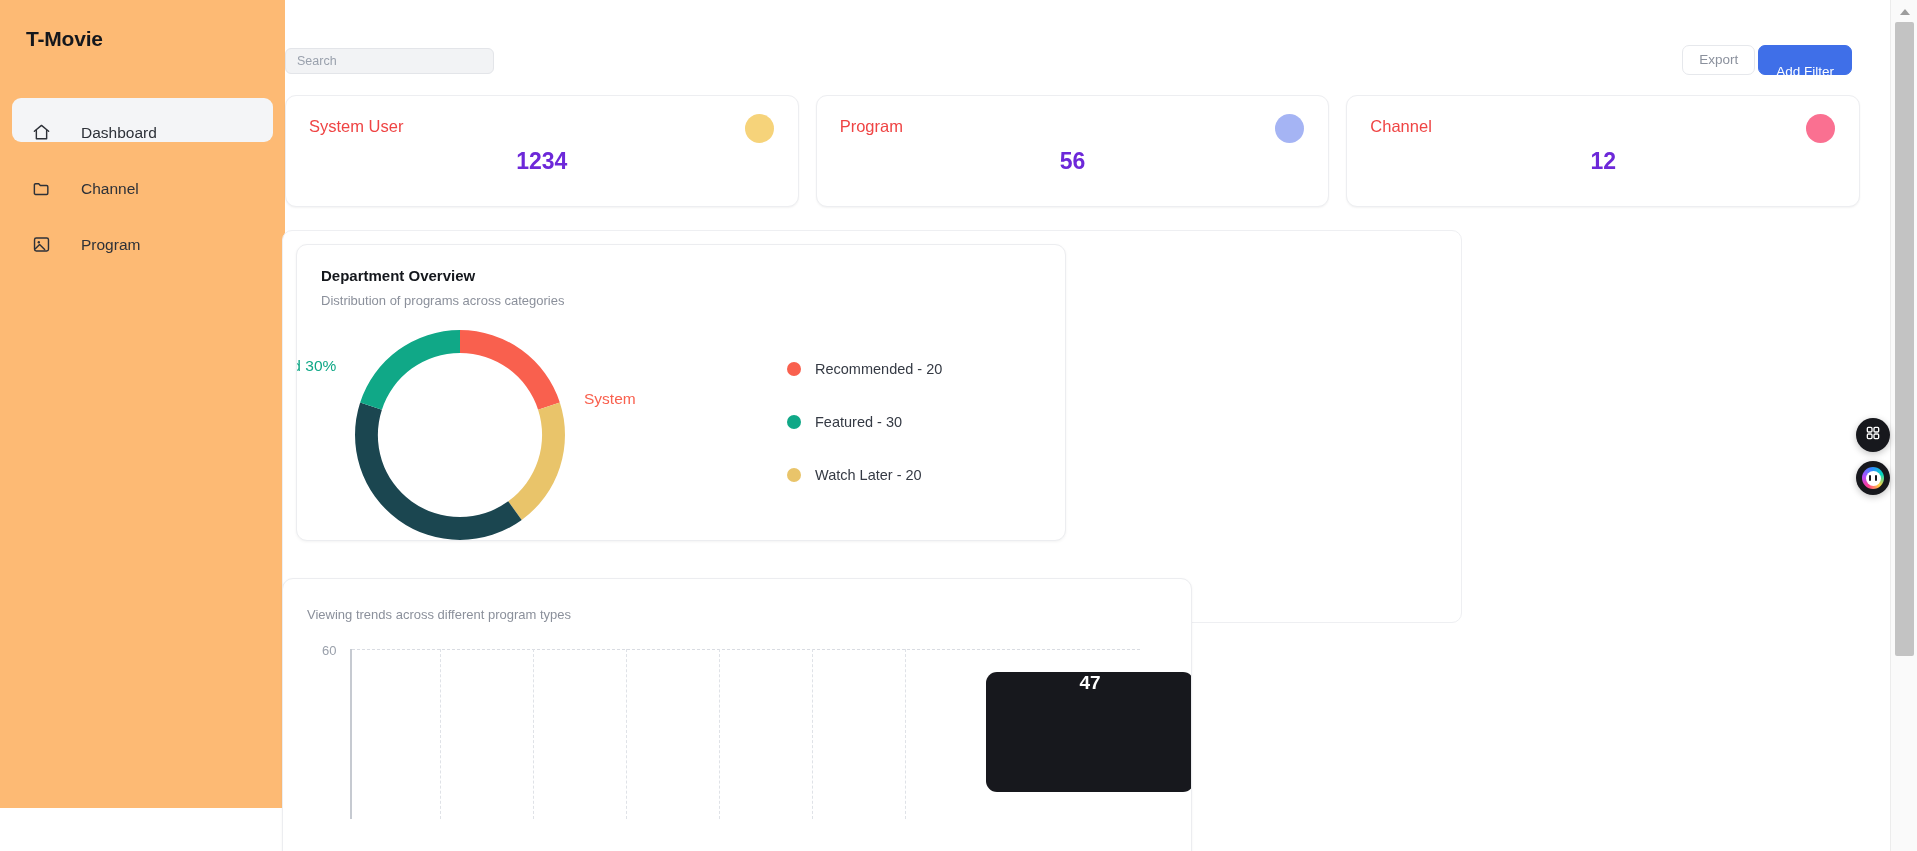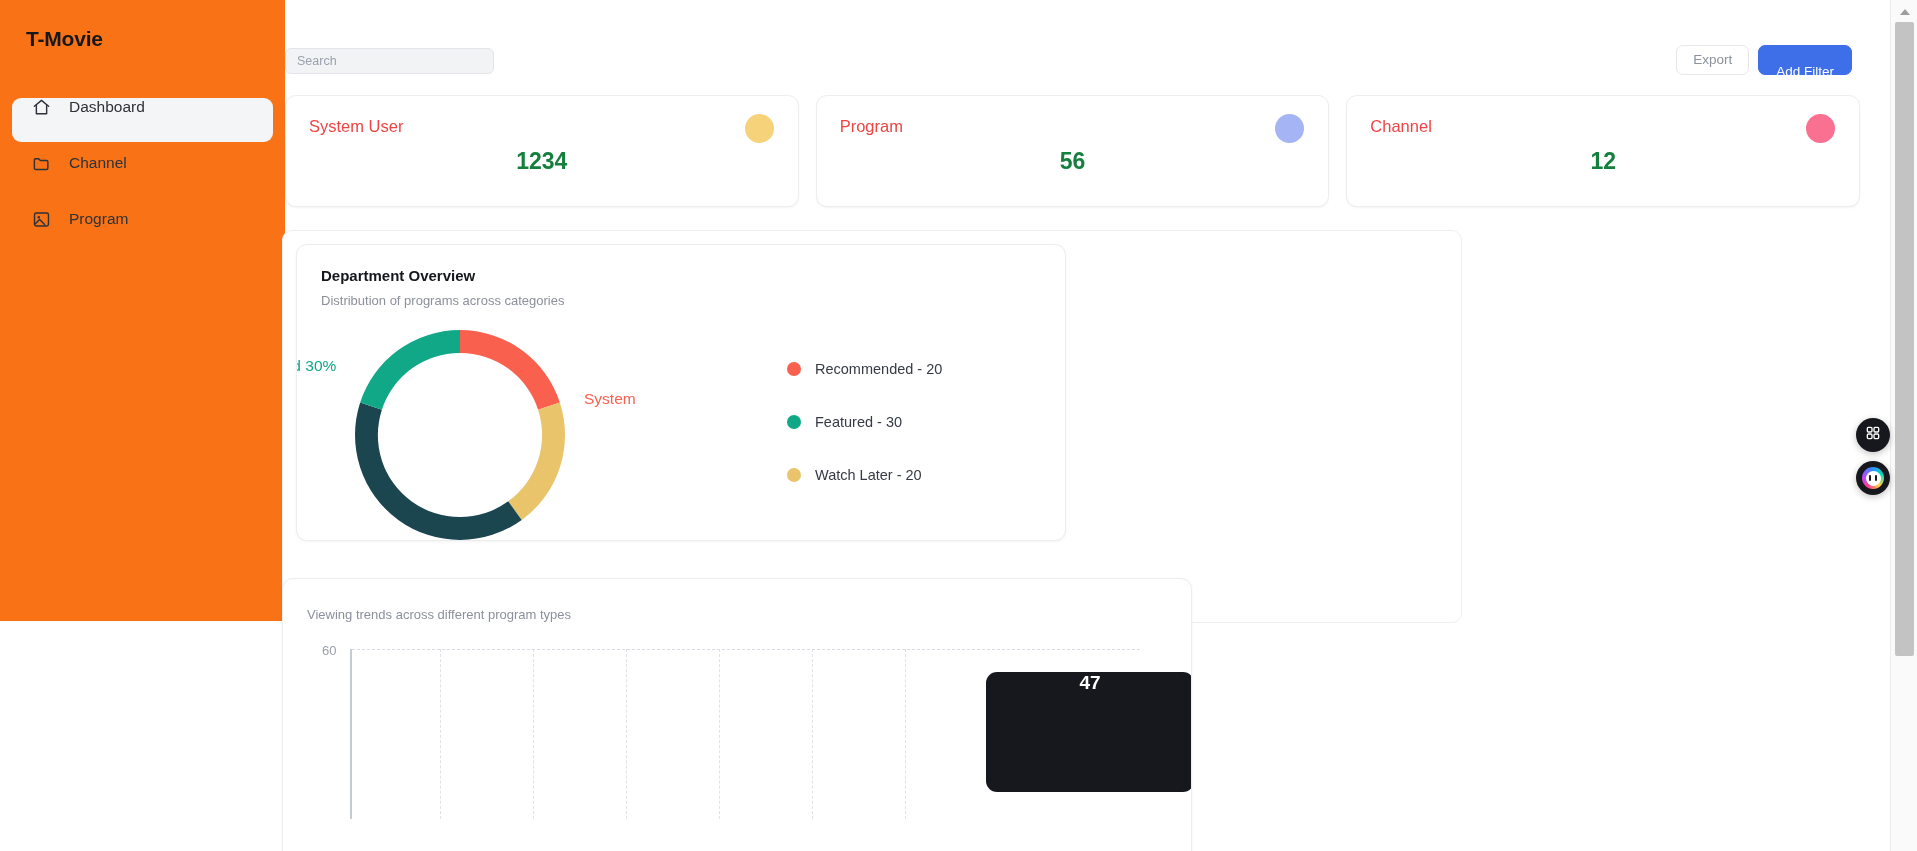--- a/index.html
+++ b/index.html
@@ -28,40 +28,40 @@
     width: 1890px;
     height: 2px;
     background: #3c3c43;
   }
 
   
   .sidebar {
     position: absolute;
     top: 0; left: 0;
     width: 285px;
-    height: 621px;
-    background: #f97316;
+    height: 808px;
+    background: #fdba74;
     padding-top: 22px;
   }
   .brand {
     font-size: 21px;
     font-weight: bold;
     color: #14171c;
     padding: 0 0 0 26px;
     line-height: 34px;
     letter-spacing: -0.2px;
   }
   .nav {
     margin-top: 42px;
     padding: 0 12px;
   }
   .nav-item {
     display: flex;
-    align-items: flex-start;
-    gap: 18px;
+    align-items: flex-end;
+    gap: 30px;
     height: 44px;
     padding: 0 20px;
     border-radius: 9px;
     cursor: pointer;
     margin-bottom: 12px;
     color: #30343c;
   }
   .nav-item.active { background: #f4f5f7; }
   .nav-item .nav-ico {
     width: 19px; height: 19px;
@@ -97,21 +97,21 @@
     font-size: 12.5px;
     color: #5b6270;
     padding: 0 11px;
     font-family: "Liberation Sans", sans-serif;
     outline: none;
   }
   .search-box::placeholder { color: #9aa1ad; }
   .toolbar-actions {
     position: absolute;
     right: 8px; top: -3px;
-    display: flex; align-items: flex-end; gap: 9px;
+    display: flex; align-items: flex-end; gap: 3px;
   }
   .btn {
     font-family: "Liberation Sans", sans-serif;
     font-size: 13.5px;
     border-radius: 7px;
     cursor: pointer;
     height: 30px;
     padding: 0 16px;
     line-height: 28px;
   }
@@ -157,21 +157,21 @@
     width: 29px; height: 29px;
     border-radius: 50%;
   }
   .stat-value {
     position: absolute;
     left: 0; right: 0;
     top: 52px;
     text-align: center;
     font-size: 23px;
     font-weight: bold;
-    color: #15803d;
+    color: #6d28d9;
   }
 
   
   .panel-wrap {
     position: absolute;
     top: 230px; left: -3px;
     width: 1180px;
     height: 393px;
     border: 1px solid #eeeff2;
     border-radius: 10px;

